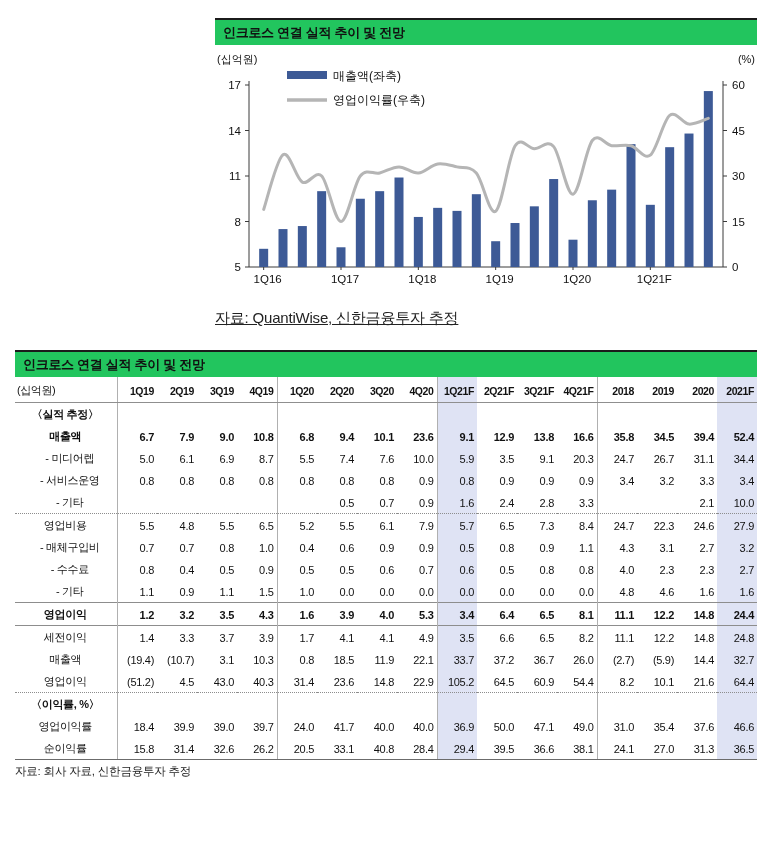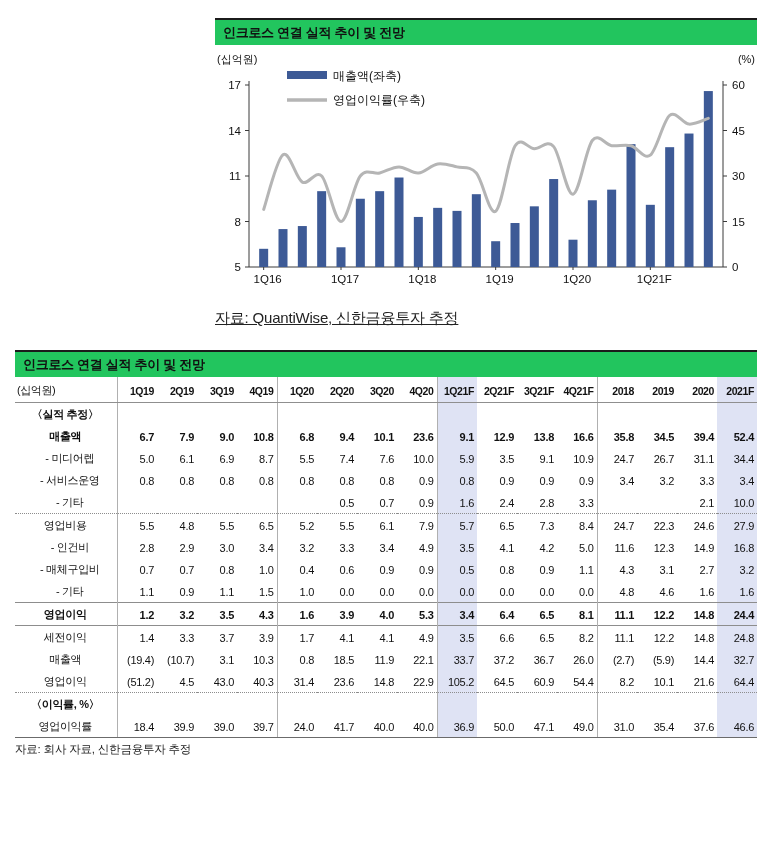--- a/index.html
+++ b/index.html
@@ -207,21 +207,21 @@
           <td>6.1</td>
           <td>6.9</td>
           <td>8.7</td>
           <td class="grp">5.5</td>
           <td>7.4</td>
           <td>7.6</td>
           <td>10.0</td>
           <td class="hl grp">5.9</td>
           <td>3.5</td>
           <td>9.1</td>
-          <td>10.9</td>
+          <td>20.3</td>
           <td class="grp">24.7</td>
           <td>26.7</td>
           <td>31.1</td>
           <td class="hl">34.4</td>
         </tr>
         <tr class="sub">
           <td class="lbl">- 서비스운영</td>
           <td class="grp">0.8</td>
           <td>0.8</td>
           <td>0.8</td>
@@ -271,56 +271,56 @@
           <td class="hl grp">5.7</td>
           <td>6.5</td>
           <td>7.3</td>
           <td>8.4</td>
           <td class="grp">24.7</td>
           <td>22.3</td>
           <td>24.6</td>
           <td class="hl">27.9</td>
         </tr>
         <tr class="sub">
-          <td class="lbl">- 인건비</td>
-          <td class="grp">2.8</td>
-          <td>2.9</td>
-          <td>3.0</td>
-          <td>3.4</td>
-          <td class="grp">3.2</td>
-          <td>3.3</td>
-          <td>3.4</td>
-          <td>4.9</td>
-          <td class="hl grp">3.5</td>
-          <td>4.1</td>
-          <td>4.2</td>
-          <td>5.0</td>
-          <td class="grp">11.6</td>
-          <td>12.3</td>
-          <td>14.9</td>
-          <td class="hl">16.8</td>
-        </tr>
-        <tr class="sub">
           <td class="lbl">- 매체구입비</td>
           <td class="grp">0.7</td>
           <td>0.7</td>
           <td>0.8</td>
           <td>1.0</td>
           <td class="grp">0.4</td>
           <td>0.6</td>
           <td>0.9</td>
           <td>0.9</td>
           <td class="hl grp">0.5</td>
           <td>0.8</td>
           <td>0.9</td>
           <td>1.1</td>
           <td class="grp">4.3</td>
           <td>3.1</td>
           <td>2.7</td>
           <td class="hl">3.2</td>
+        </tr>
+        <tr class="sub">
+          <td class="lbl">- 수수료</td>
+          <td class="grp">0.8</td>
+          <td>0.4</td>
+          <td>0.5</td>
+          <td>0.9</td>
+          <td class="grp">0.5</td>
+          <td>0.5</td>
+          <td>0.6</td>
+          <td>0.7</td>
+          <td class="hl grp">0.6</td>
+          <td>0.5</td>
+          <td>0.8</td>
+          <td>0.8</td>
+          <td class="grp">4.0</td>
+          <td>2.3</td>
+          <td>2.3</td>
+          <td class="hl">2.7</td>
         </tr>
         <tr class="sub">
           <td class="lbl">- 기타</td>
           <td class="grp">1.1</td>
           <td>0.9</td>
           <td>1.1</td>
           <td>1.5</td>
           <td class="grp">1.0</td>
           <td>0.0</td>
           <td>0.0</td>
@@ -441,16 +441,35 @@
           <td>40.0</td>
           <td class="hl grp">36.9</td>
           <td>50.0</td>
           <td>47.1</td>
           <td>49.0</td>
           <td class="grp">31.0</td>
           <td>35.4</td>
           <td>37.6</td>
           <td class="hl">46.6</td>
         </tr>
+        <tr class="normal">
+          <td class="lbl">순이익률</td>
+          <td class="grp">15.8</td>
+          <td>31.4</td>
+          <td>32.6</td>
+          <td>26.2</td>
+          <td class="grp">20.5</td>
+          <td>33.1</td>
+          <td>40.8</td>
+          <td>28.4</td>
+          <td class="hl grp">29.4</td>
+          <td>39.5</td>
+          <td>36.6</td>
+          <td>38.1</td>
+          <td class="grp">24.1</td>
+          <td>27.0</td>
+          <td>31.3</td>
+          <td class="hl">36.5</td>
+        </tr>
       </tbody>
   </table>
   <div id="table-source">자료: 회사 자료, 신한금융투자 추정</div>
 </div>
 
 </body></html>

